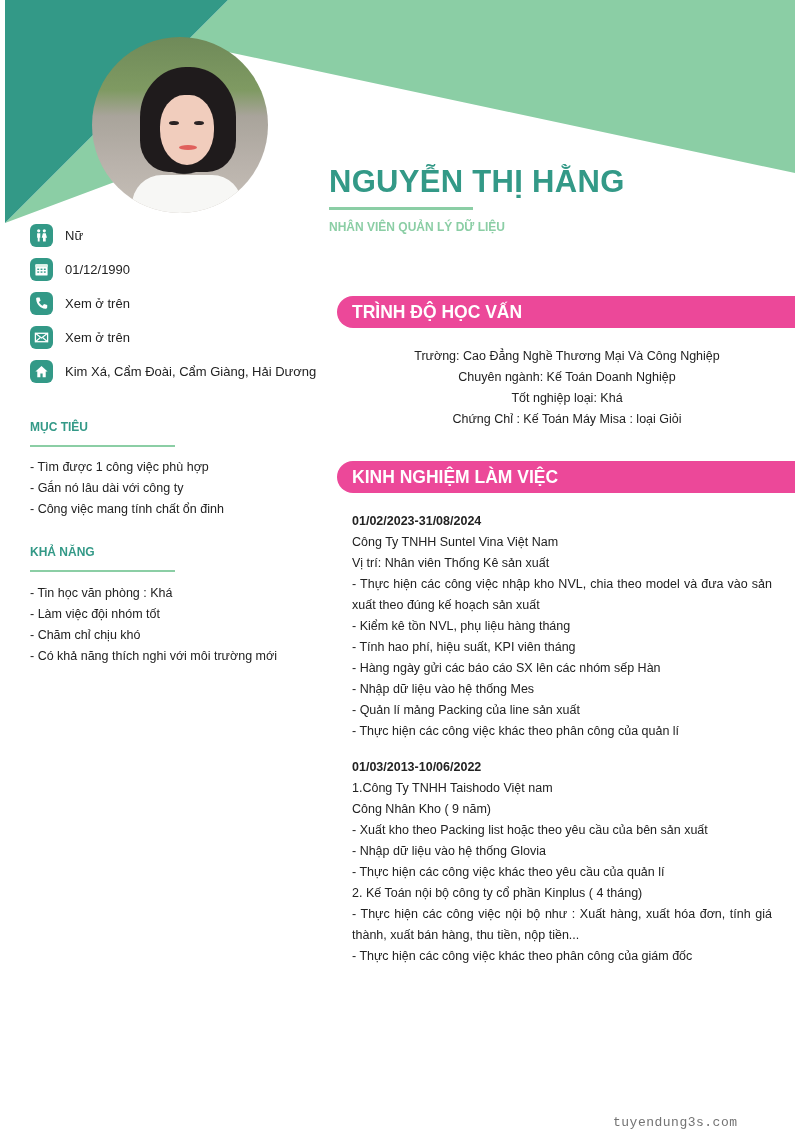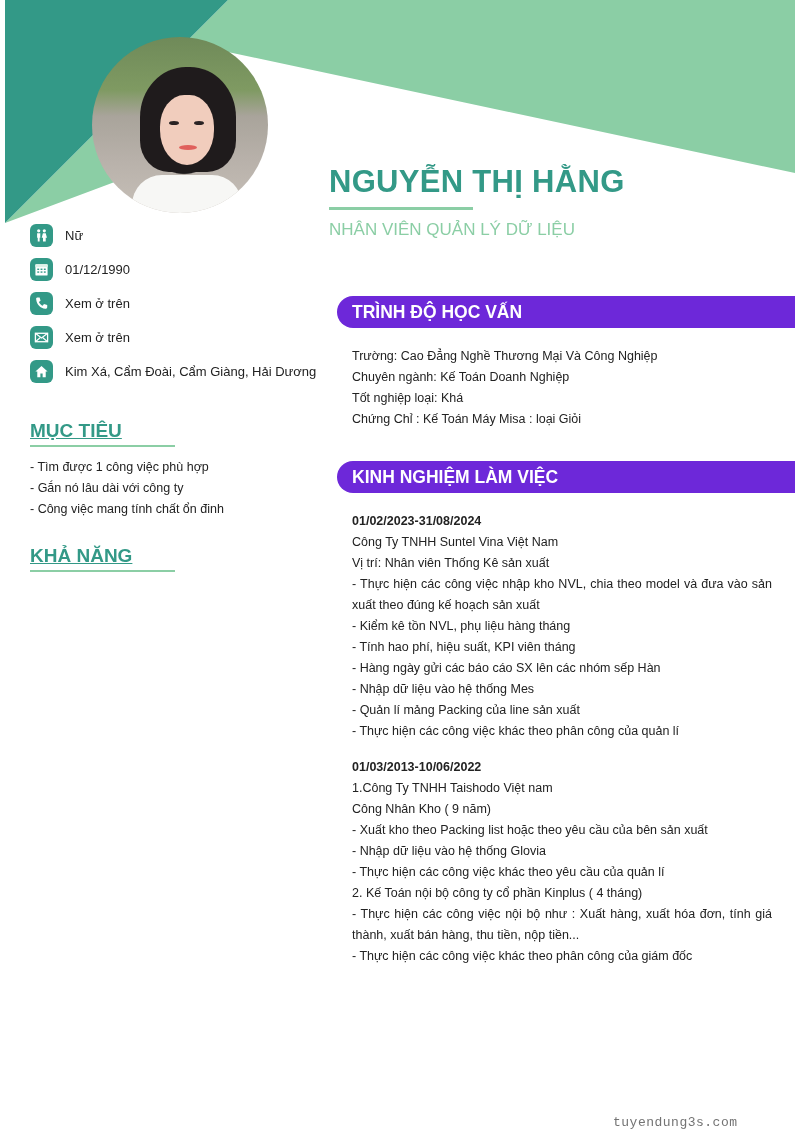--- a/index.html
+++ b/index.html
@@ -16,38 +16,38 @@
       linear-gradient(180deg, #6f8a59 0%, #7f9a62 30%, #a9a49b 45%, #b8b1aa 70%, #c7c0b8 100%);
   }
   .photo .shirt { position: absolute; left: 40px; top: 138px; width: 110px; height: 60px; background: #f7f7f5; border-radius: 30px 30px 0 0; }
   .photo .face { position: absolute; left: 68px; top: 58px; width: 54px; height: 70px; background: #f1cdbd; border-radius: 45% 45% 50% 50%; }
   .photo .hair { position: absolute; left: 48px; top: 30px; width: 96px; height: 105px; background: #1f1b1c; border-radius: 48% 48% 30% 30%; }
   .photo .lips { position: absolute; left: 87px; top: 108px; width: 18px; height: 5px; background: #e0605c; border-radius: 50%; }
   .photo .eye { position: absolute; top: 84px; width: 10px; height: 4px; background: #2a2324; border-radius: 50%; }
 
   .name { position: absolute; left: 329px; top: 164px; font-size: 31px; font-weight: bold; color: #339987; letter-spacing: 0.3px; white-space: nowrap; }
   .name-rule { position: absolute; left: 329px; top: 207px; width: 144px; height: 3px; background: #8bcea5; }
-  .job-title { position: absolute; left: 329px; top: 220px; font-size: 17px; font-weight: normal; color: #8bcea5; white-space: nowrap; }
+  .job-title { position: absolute; left: 329px; top: 220px; font-size: 12px; font-weight: bold; color: #8bcea5; white-space: nowrap; }
 
   .contacts { position: absolute; left: 30px; top: 224px; width: 290px; }
   .contact-row { display: flex; align-items: center; height: 22px; margin-bottom: 12px; }
   .contact-icon { width: 23px; height: 23px; border-radius: 6px; background: #339987; display: flex; align-items: center; justify-content: center; flex-shrink: 0; }
   .contact-icon svg { width: 15px; height: 15px; }
   .contact-text { margin-left: 12px; font-size: 13px; color: #222; white-space: nowrap; }
 
-  .left-section-title { position: absolute; left: 30px; font-size: 19px; font-weight: bold; color: #339987; text-decoration: underline; }
+  .left-section-title { position: absolute; left: 30px; font-size: 12px; font-weight: bold; color: #339987; }
   .left-rule { position: absolute; left: 30px; width: 145px; height: 2px; background: #8bcea5; }
   .left-list { position: absolute; left: 30px; width: 290px; font-size: 12.5px; color: #222; }
   .left-list li { list-style: none; line-height: 21px; white-space: nowrap; }
 
-  .section-bar { position: absolute; left: 337px; width: 458px; height: 32px; background: #6d28d9; border-radius: 16px 0 0 16px; }
+  .section-bar { position: absolute; left: 337px; width: 458px; height: 32px; background: #ec4899; border-radius: 16px 0 0 16px; }
   .section-bar span { position: absolute; left: 15px; top: 6px; font-size: 17.5px; font-weight: bold; color: #fff; white-space: nowrap; }
 
   .edu { position: absolute; left: 352px; top: 346px; width: 430px; font-size: 12.5px; color: #222; }
-  .edu div { line-height: 21px; white-space: nowrap; }
+  .edu div { line-height: 21px; white-space: nowrap; text-align: center; }
 
   .exp { position: absolute; left: 352px; width: 420px; font-size: 12.5px; color: #222; }
   .exp div { line-height: 21px; }
   .exp .period { font-weight: bold; }
   .exp .just { text-align: justify; text-align-last: left; }
 
   .watermark { position: absolute; left: 613px; top: 1115px; font-family: "Liberation Mono", "DejaVu Sans Mono", monospace; font-size: 13px; color: #737373; letter-spacing: 0.5px; }
 </style>
 </head>
 <body>
@@ -131,20 +131,26 @@
   <div class="left-section-title" style="top:420px">MỤC TIÊU</div>
   <div class="left-rule" style="top:445px"></div>
   <ul class="left-list" style="top:457px">
     <li>- Tìm được 1 công việc phù hợp</li>
     <li>- Gắn nó lâu dài với công ty</li>
     <li>- Công việc mang tính chất ổn đinh</li>
   </ul>
 
   <div class="left-section-title" style="top:545px">KHẢ NĂNG</div>
   <div class="left-rule" style="top:570px"></div>
+  <ul class="left-list" style="top:583px">
+    <li>- Tin học văn phòng : Khá</li>
+    <li>- Làm việc đội nhóm tốt</li>
+    <li>- Chăm chỉ chịu khó</li>
+    <li>- Có khả năng thích nghi với môi trường mới</li>
+  </ul>
 
   <div class="section-bar" style="top:296px">
     <span>TRÌNH ĐỘ HỌC VẤN</span>
   </div>
   <div class="edu">
     <div>Trường: Cao Đẳng Nghề Thương Mại Và Công Nghiệp</div>
     <div>Chuyên ngành: Kế Toán Doanh Nghiệp</div>
     <div>Tốt nghiệp loại: Khá</div>
     <div>Chứng Chỉ : Kế Toán Máy Misa : loại Giỏi</div>
   </div>

